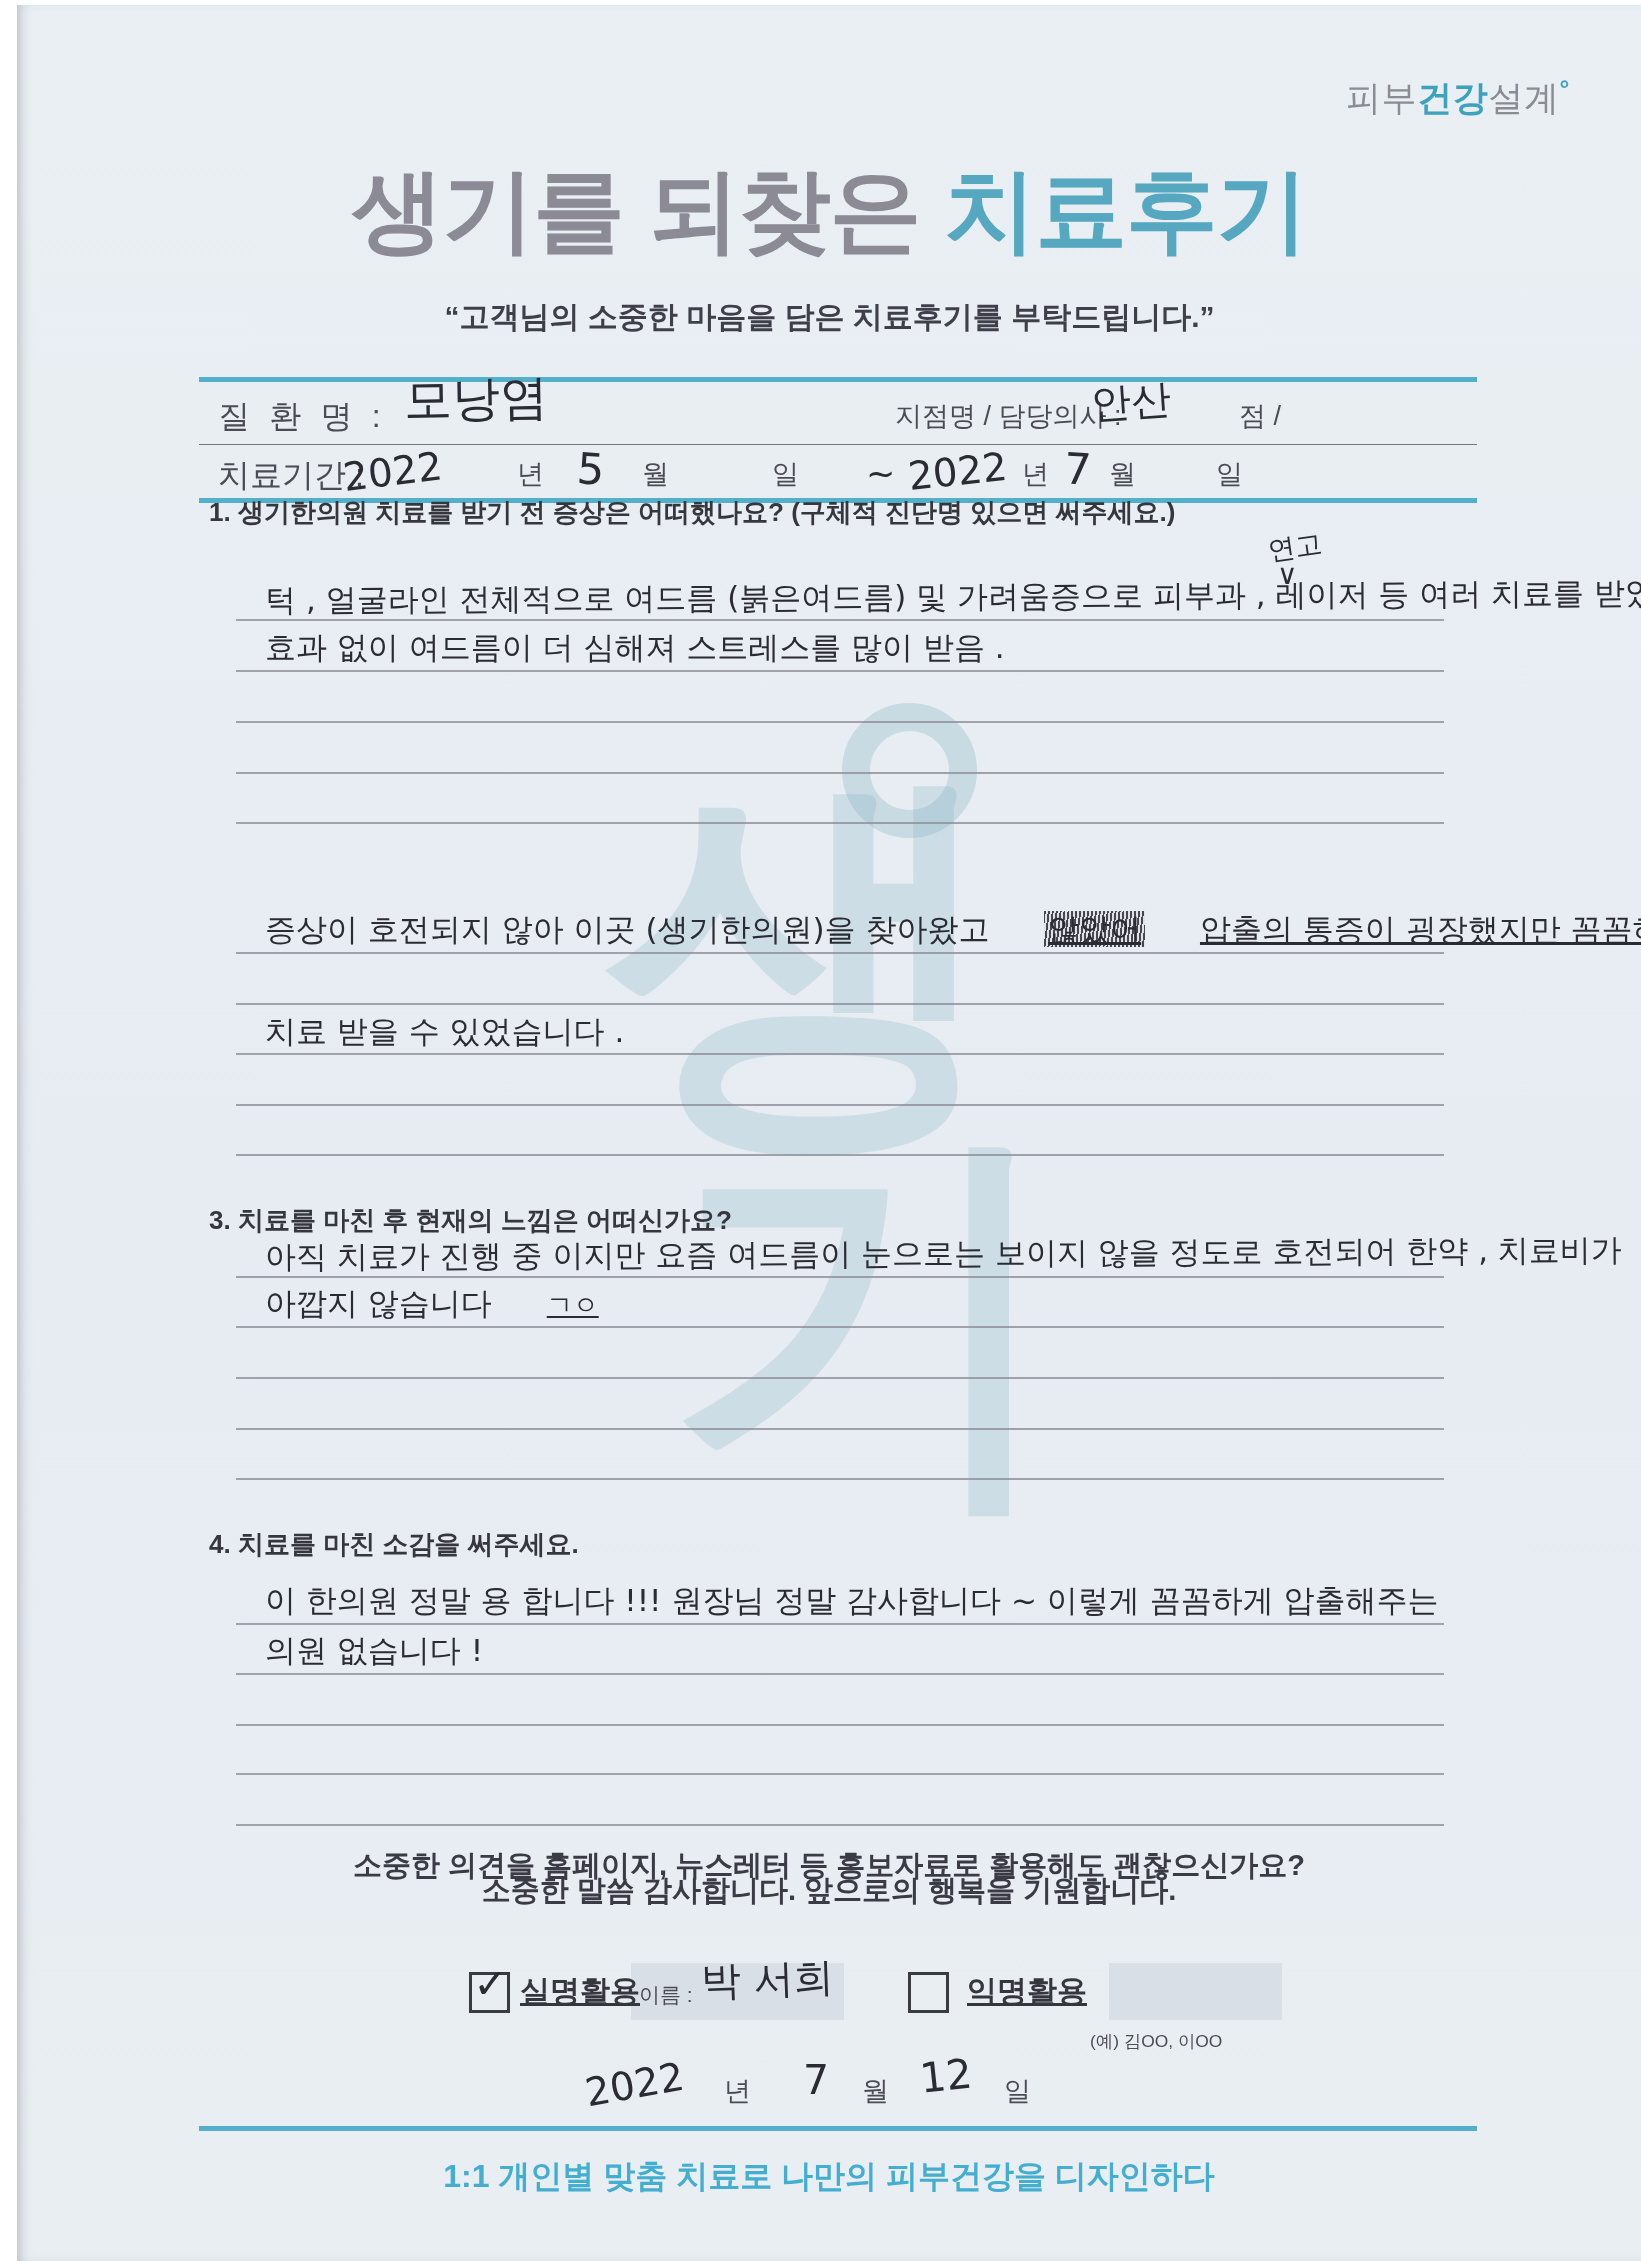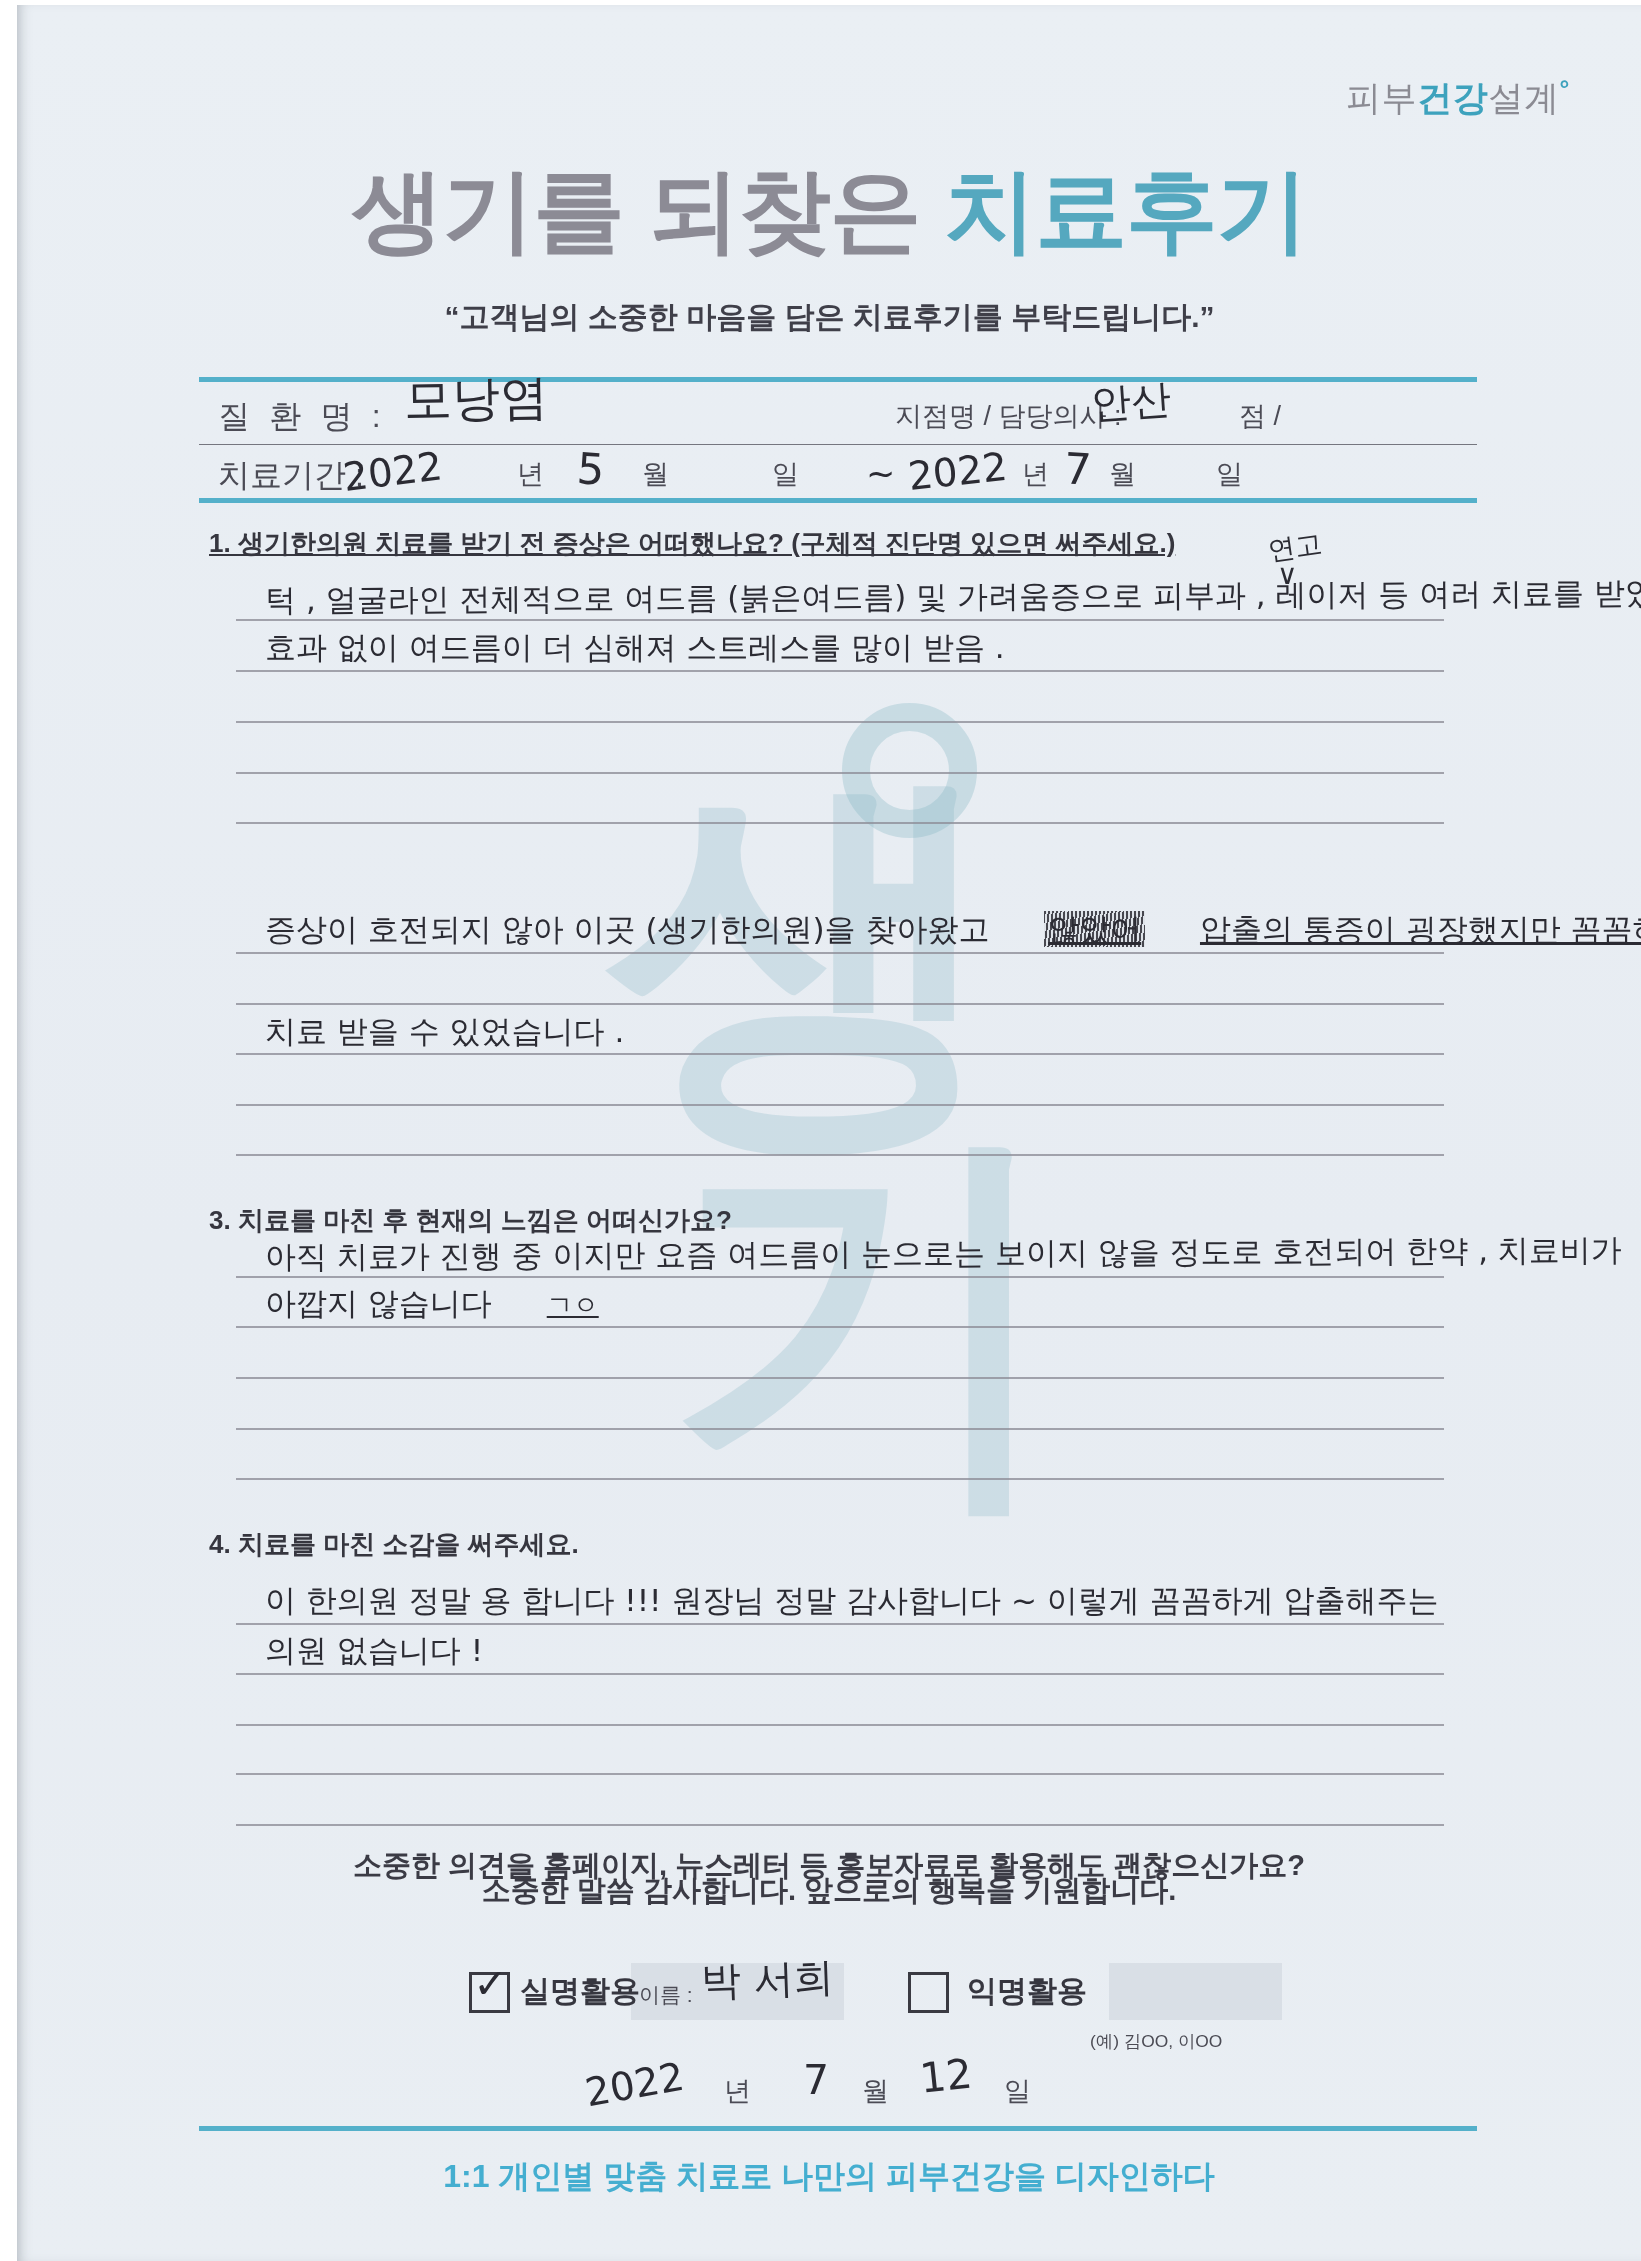--- a/index.html
+++ b/index.html
@@ -38,21 +38,21 @@
     padding:0 3.9px;
     background:repeating-linear-gradient(97deg, rgba(43,43,51,.85) 0 1.9px, rgba(43,43,51,.05) 1.9px 3.9px);
     text-decoration:line-through;text-decoration-thickness:3.9px;
   }
   .gap-l{margin-left:45px;text-decoration:underline;}
   
   .center{left:0;width:1624px;text-align:center;z-index:2;}
   .thanks{font-size:29px;font-weight:bold;color:#3b3b45;}
   .cb{width:35px;height:35px;border:3.2px solid #3a3a42;background:transparent;z-index:2;}
   .cb .tick{position:absolute;left:1.3px;top:-11.6px;font-size:41px;color:#2b2b33;font-family:"DejaVu Sans",sans-serif;}
-  .clabel{font-size:30px;font-weight:600;color:#36363f;z-index:2;}
+  .clabel{font-size:30px;font-weight:600;color:#36363f;z-index:2;text-decoration:underline;}
   .shade{background:#d9dfe6;z-index:1;}
   .hint{font-size:17.4px;color:#4b4b54;z-index:2;}
   
   .footer-slogan{top:2155px;font-size:32px;font-weight:600;color:#44aed0;}
   
   .wm{position:absolute;z-index:0;color:rgba(127,178,192,.26);font-family:"DejaVu Sans",sans-serif;font-weight:bold;line-height:1;}
   .wm-ring{position:absolute;left:825px;top:698px;width:79px;height:79px;border:28px solid rgba(127,178,192,.30);border-radius:50%;z-index:0;}
 </style>
 </head>
 <body>
@@ -86,21 +86,21 @@
   <div class="abs plabel small" style="left:625px;top:456px;">월</div>
   <div class="abs plabel small" style="left:755px;top:456px;">일</div>
   <div class="abs hw" style="left:849px;top:452px;font-size:35px;">~</div>
   <div class="abs hw" style="left:891px;top:447px;font-size:39px;transform:rotate(-6deg);">2022</div>
   <div class="abs plabel small" style="left:1005px;top:456px;">년</div>
   <div class="abs hw" style="left:1047px;top:443px;font-size:43px;transform:rotate(3deg);">7</div>
   <div class="abs plabel small" style="left:1092px;top:456px;">월</div>
   <div class="abs plabel small" style="left:1199px;top:456px;">일</div>
   <div class="abs tealline" style="top:493px;"></div>
 
-  <div class="abs qlabel" style="top:525px;text-decoration:underline;">1. 생기한의원 치료를 받기 전 증상은 어떠했나요? (구체적 진단명 있으면 써주세요.)</div>
+  <div class="abs qlabel" style="top:494px;">1. 생기한의원 치료를 받기 전 증상은 어떠했나요? (구체적 진단명 있으면 써주세요.)</div>
   <div class="abs hw" style="left:1251px;top:528px;font-size:27px;transform:rotate(-8deg);">연고</div>
   <div class="abs hw" style="left:1260px;top:556px;font-size:28px;">∨</div>
   <div class="abs hw ans" style="top:576px;transform:rotate(-.3deg);">턱 , 얼굴라인 전체적으로 여드름 (붉은여드름) 및 가려움증으로 피부과 , 레이저 등 여러 치료를 받았지만</div>
   <div class="rule" style="top:614px;"></div>
   <div class="abs hw ans" style="top:627px;">효과 없이 여드름이 더 심해져 스트레스를 많이 받음 .</div>
   <div class="rule" style="top:665px;"></div>
   <div class="rule" style="top:716px;"></div>
   <div class="rule" style="top:767px;"></div>
   <div class="rule" style="top:817px;"></div>
 

